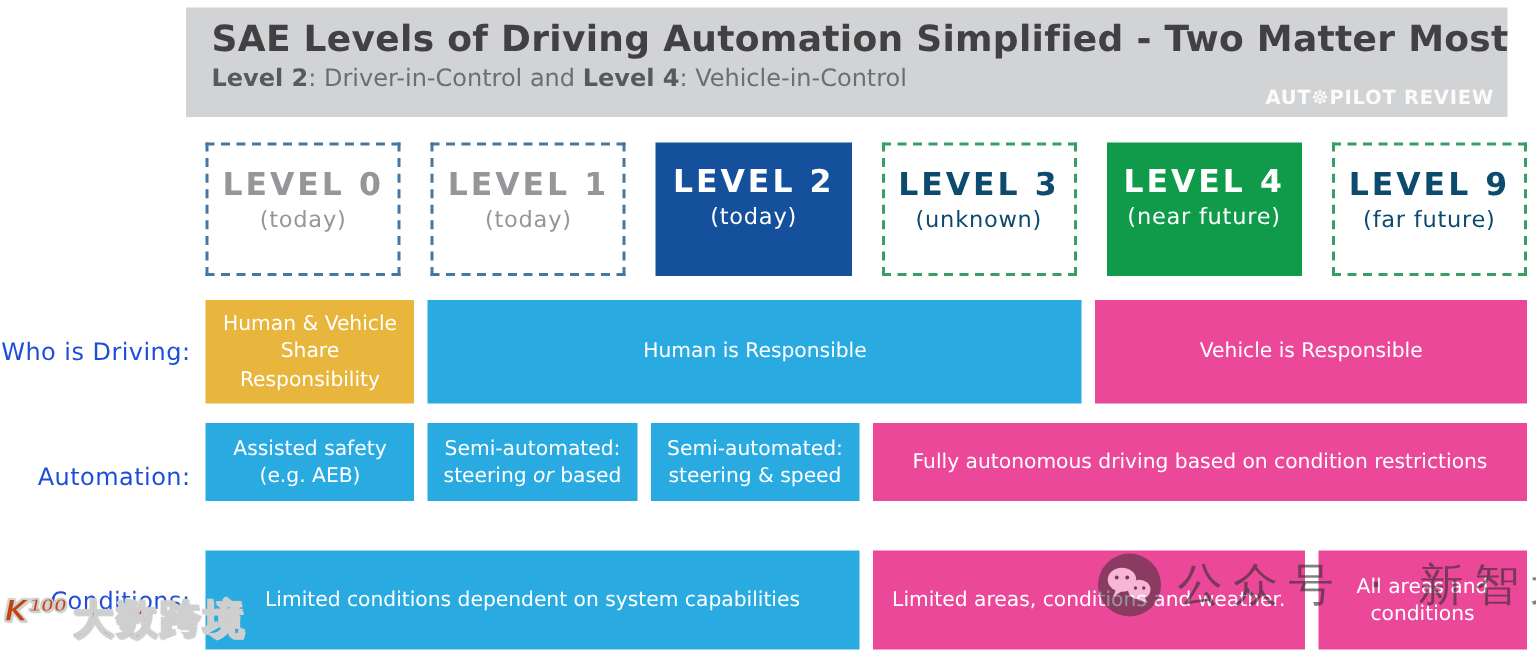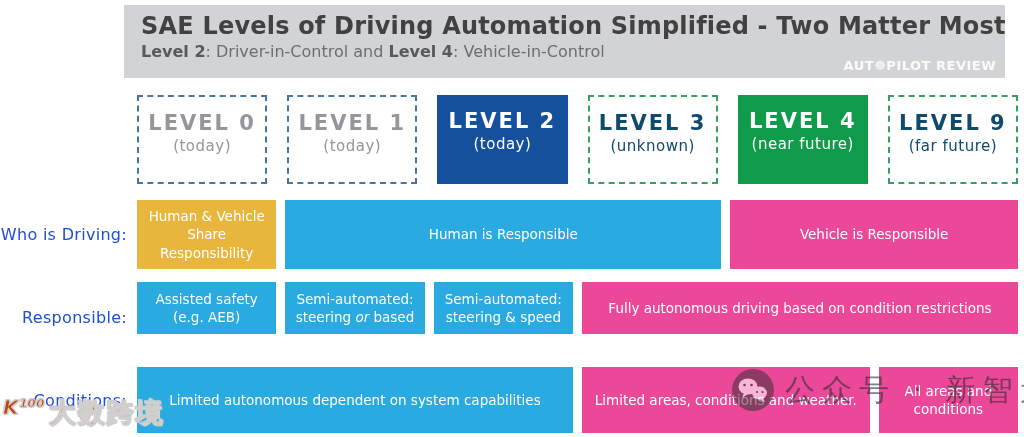--- a/index.html
+++ b/index.html
@@ -118,21 +118,21 @@
       <div class="lvl-name">LEVEL 4</div>
       <div class="lvl-time">(near future)</div>
     </div>
     <div class="level-box level-dashed-green">
       <div class="lvl-name">LEVEL 9</div>
       <div class="lvl-time">(far future)</div>
     </div>
   </div>
 
   <div class="row-label lbl-who">Who is Driving:</div>
-  <div class="row-label lbl-auto">Responsible:</div>
+  <div class="row-label lbl-auto">Automation:</div>
   <div class="row-label lbl-cond">Conditions:</div>
 
   <div class="grid row-who">
     <div class="cell c-yellow">Human &amp; Vehicle Share Responsibility</div>
     <div class="cell c-cyan span3">Human is Responsible</div>
     <div class="cell c-green span2">Vehicle is Responsible</div>
   </div>
 
   <div class="grid row-auto">
     <div class="cell c-cyan">
@@ -144,21 +144,21 @@
       <span><span>steering </span><i>or</i><span> based</span></span>
     </div>
     <div class="cell c-cyan">
       <span>Semi-automated:</span>
       <span>steering &amp; speed</span>
     </div>
     <div class="cell c-green span3">Fully autonomous driving based on condition restrictions</div>
   </div>
 
   <div class="grid row-cond">
-    <div class="cell c-cyan span3">Limited autonomous dependent on system capabilities</div>
+    <div class="cell c-cyan span3">Limited conditions dependent on system capabilities</div>
     <div class="cell c-green span2">Limited areas, conditions and weather.</div>
     <div class="cell c-green">All areas and conditions</div>
   </div>
 
   <div class="wm-left">
     <span class="badge">K¹⁰⁰</span>
     <span class="wm-text">大数跨境</span>
   </div>
   <div class="wm-right">
     <svg class="wechat-icon" viewBox="0 0 44 44">

